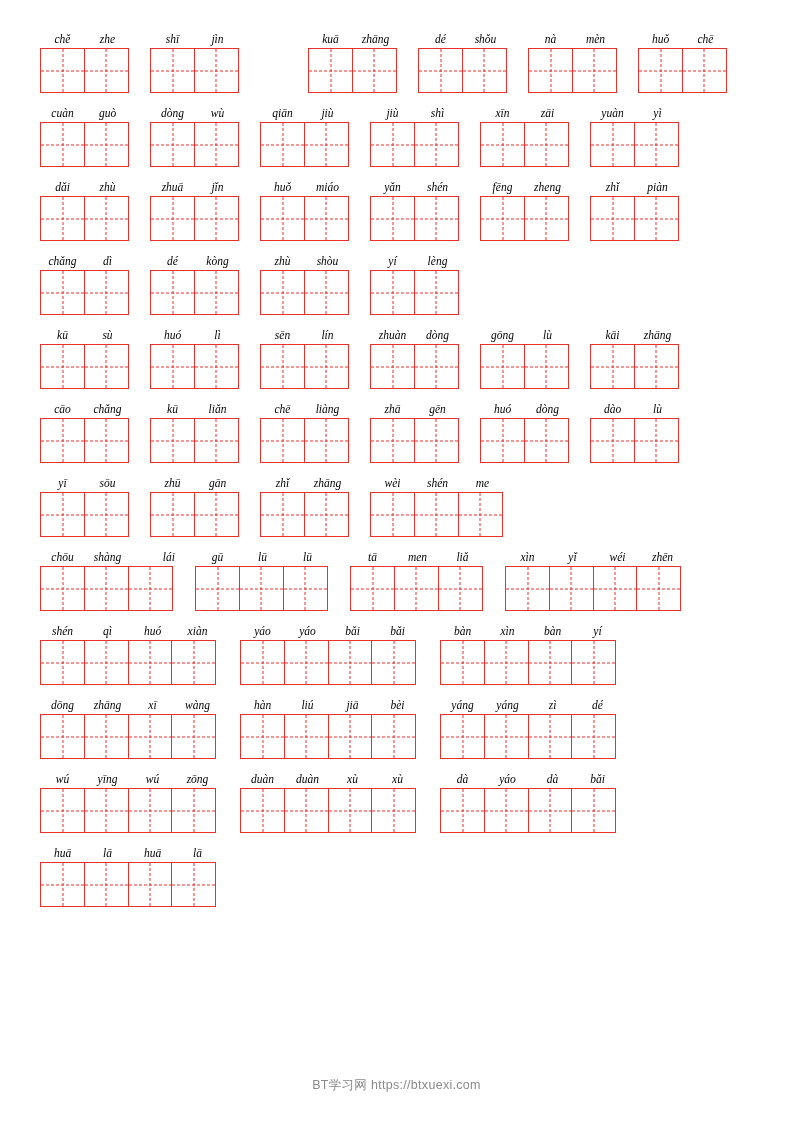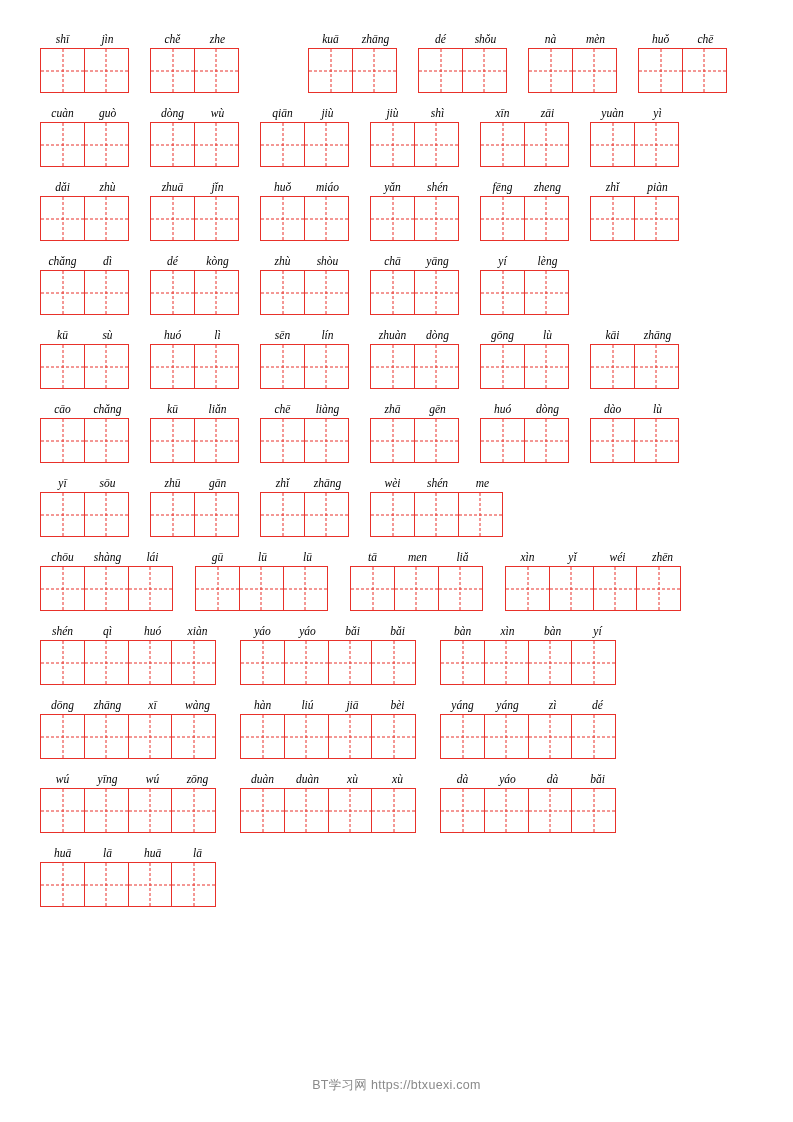--- a/index.html
+++ b/index.html
@@ -93,38 +93,38 @@
     letter-spacing: 0.3px;
   }
 </style>
 </head>
 <body>
 
 <div id="sheet">
     <div class="row">
       <div class="word" style="width: 90px;">
         <div class="pinyin-line">
+          <div class="pinyin" style="width: 45px;">chě</div>
+          <div class="pinyin" style="width: 45px;">zhe</div>
+        </div>
+        <div class="grid">
+          <div class="cell"></div>
+          <div class="cell"></div>
+        </div>
+      </div>
+      <div class="word" style="width: 90px;">
+        <div class="pinyin-line">
           <div class="pinyin" style="width: 45px;">shī</div>
           <div class="pinyin" style="width: 45px;">jìn</div>
         </div>
         <div class="grid">
           <div class="cell"></div>
           <div class="cell"></div>
         </div>
       </div>
-      <div class="word" style="width: 90px;">
-        <div class="pinyin-line">
-          <div class="pinyin" style="width: 45px;">chě</div>
-          <div class="pinyin" style="width: 45px;">zhe</div>
-        </div>
-        <div class="grid">
-          <div class="cell"></div>
-          <div class="cell"></div>
-        </div>
-      </div>
       <div class="word" style="width: 90px; padding-left: 48px;">
         <div class="pinyin-line">
           <div class="pinyin" style="width: 45px;">kuā</div>
           <div class="pinyin" style="width: 45px;">zhāng</div>
         </div>
         <div class="grid">
           <div class="cell"></div>
           <div class="cell"></div>
         </div>
       </div>
@@ -301,30 +301,20 @@
         </div>
         <div class="grid">
           <div class="cell"></div>
           <div class="cell"></div>
         </div>
       </div>
       <div class="word" style="width: 90px;">
         <div class="pinyin-line">
           <div class="pinyin" style="width: 45px;">zhù</div>
           <div class="pinyin" style="width: 45px;">shòu</div>
-        </div>
-        <div class="grid">
-          <div class="cell"></div>
-          <div class="cell"></div>
-        </div>
-      </div>
-      <div class="word" style="width: 90px;">
-        <div class="pinyin-line">
-          <div class="pinyin" style="width: 45px;">chā</div>
-          <div class="pinyin" style="width: 45px;">yāng</div>
         </div>
         <div class="grid">
           <div class="cell"></div>
           <div class="cell"></div>
         </div>
       </div>
       <div class="word" style="width: 90px;">
         <div class="pinyin-line">
           <div class="pinyin" style="width: 45px;">yí</div>
           <div class="pinyin" style="width: 45px;">lèng</div>
@@ -501,21 +491,21 @@
           <div class="cell"></div>
           <div class="cell"></div>
         </div>
       </div>
     </div>
     <div class="row">
       <div class="word" style="width: 135px;">
         <div class="pinyin-line">
           <div class="pinyin" style="width: 45px;">chōu</div>
           <div class="pinyin" style="width: 45px;">shàng</div>
-          <div class="pinyin" style="width: 45px;">lái</div>
+          <div class="pinyin" style="width: 45px; text-align: right;">lái</div>
         </div>
         <div class="grid">
           <div class="cell"></div>
           <div class="cell"></div>
           <div class="cell"></div>
         </div>
       </div>
       <div class="word" style="width: 135px;">
         <div class="pinyin-line">
           <div class="pinyin" style="width: 45px;">gū</div>

